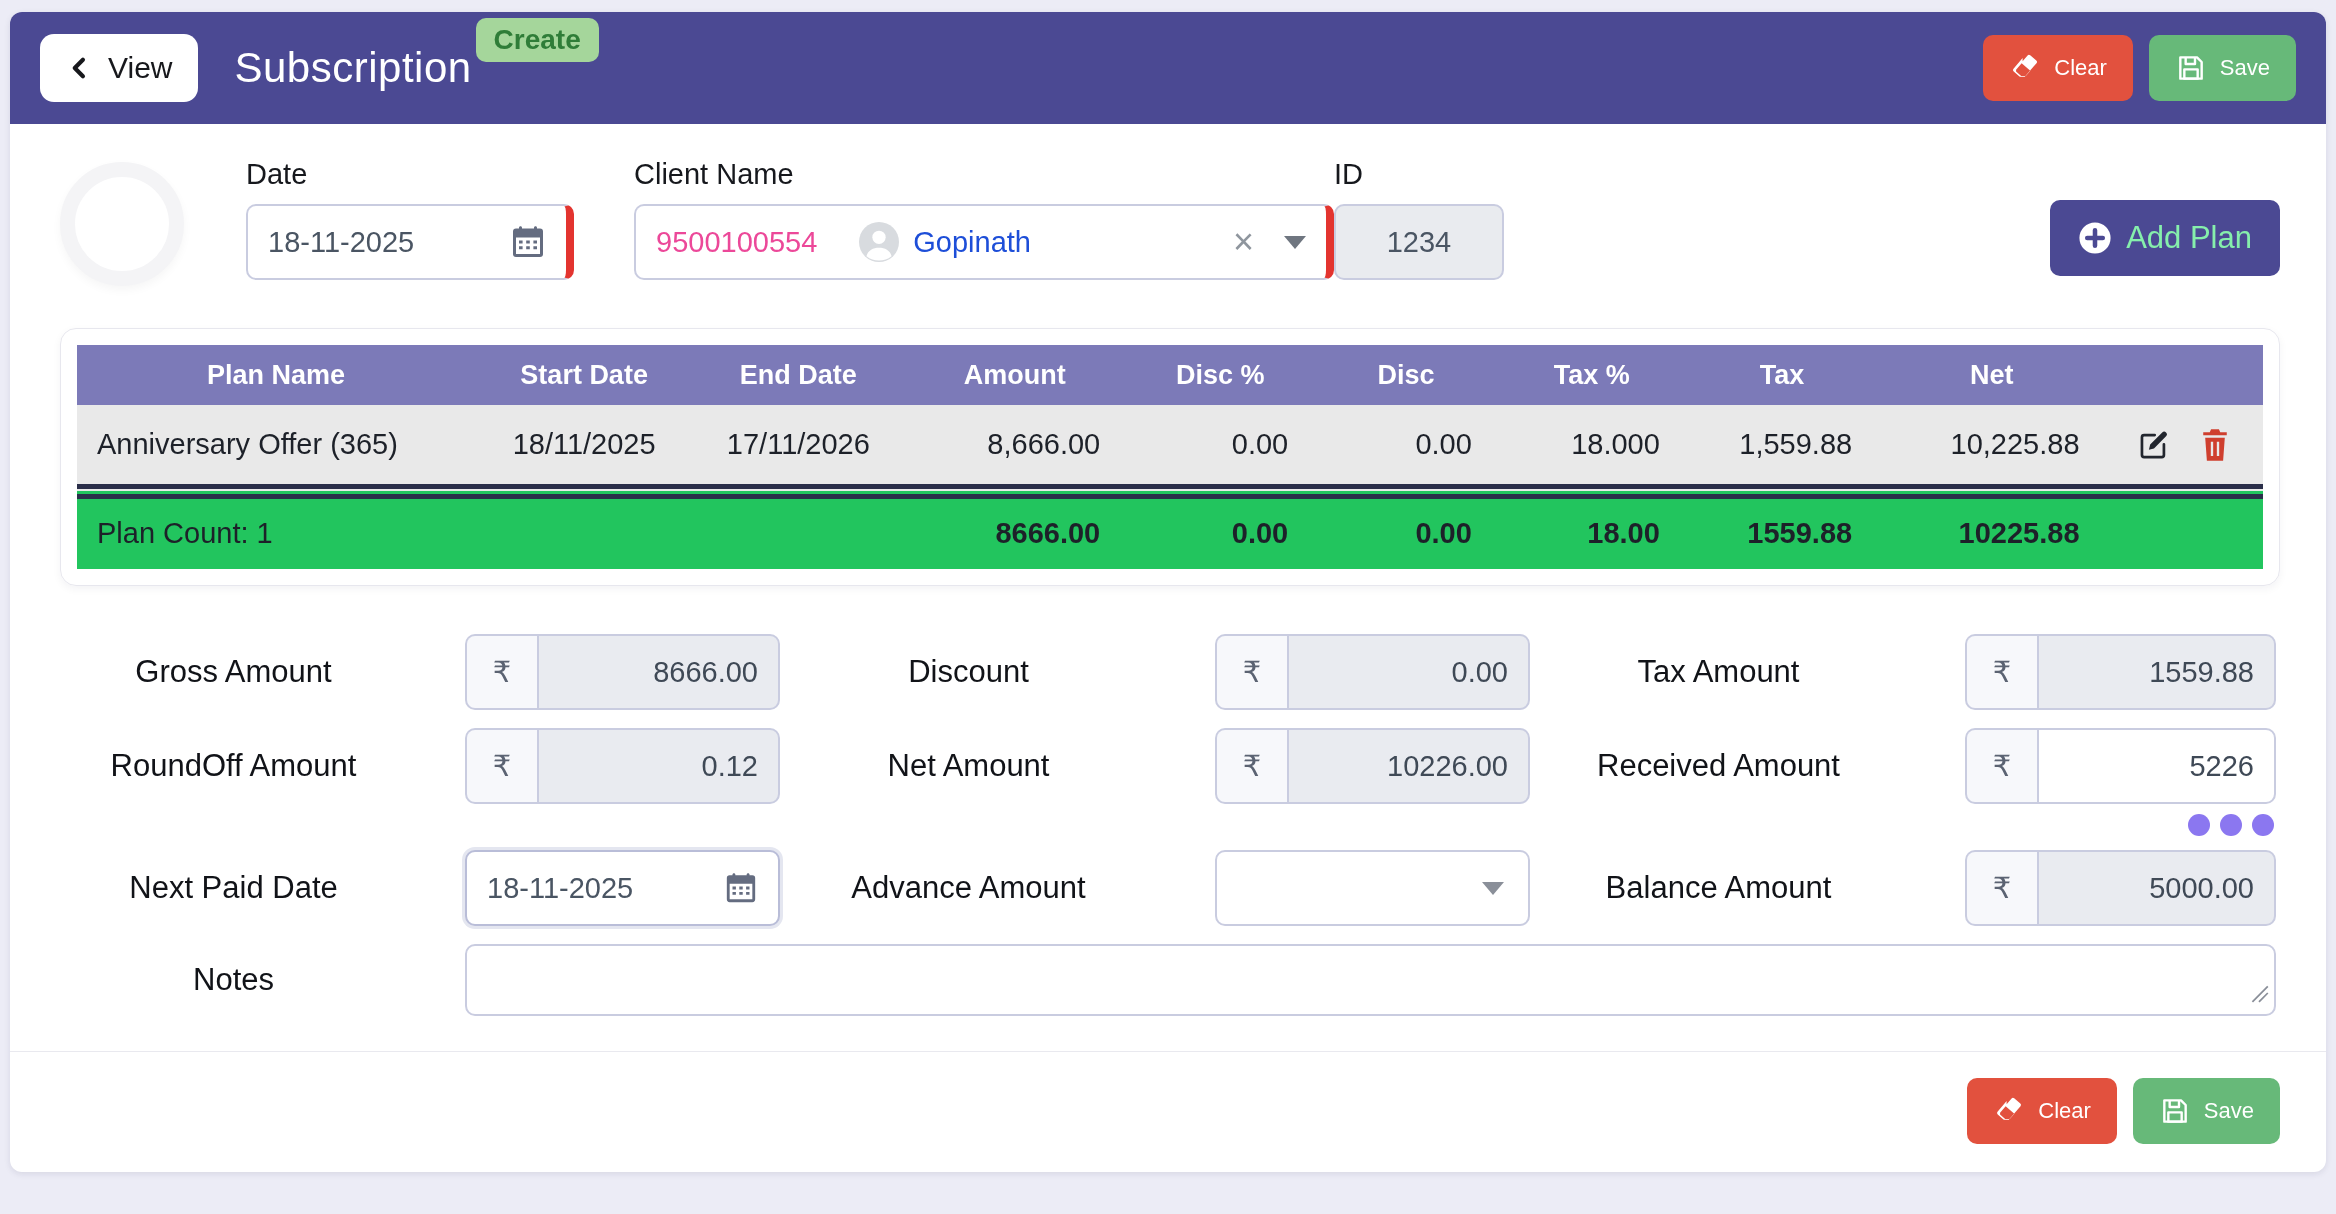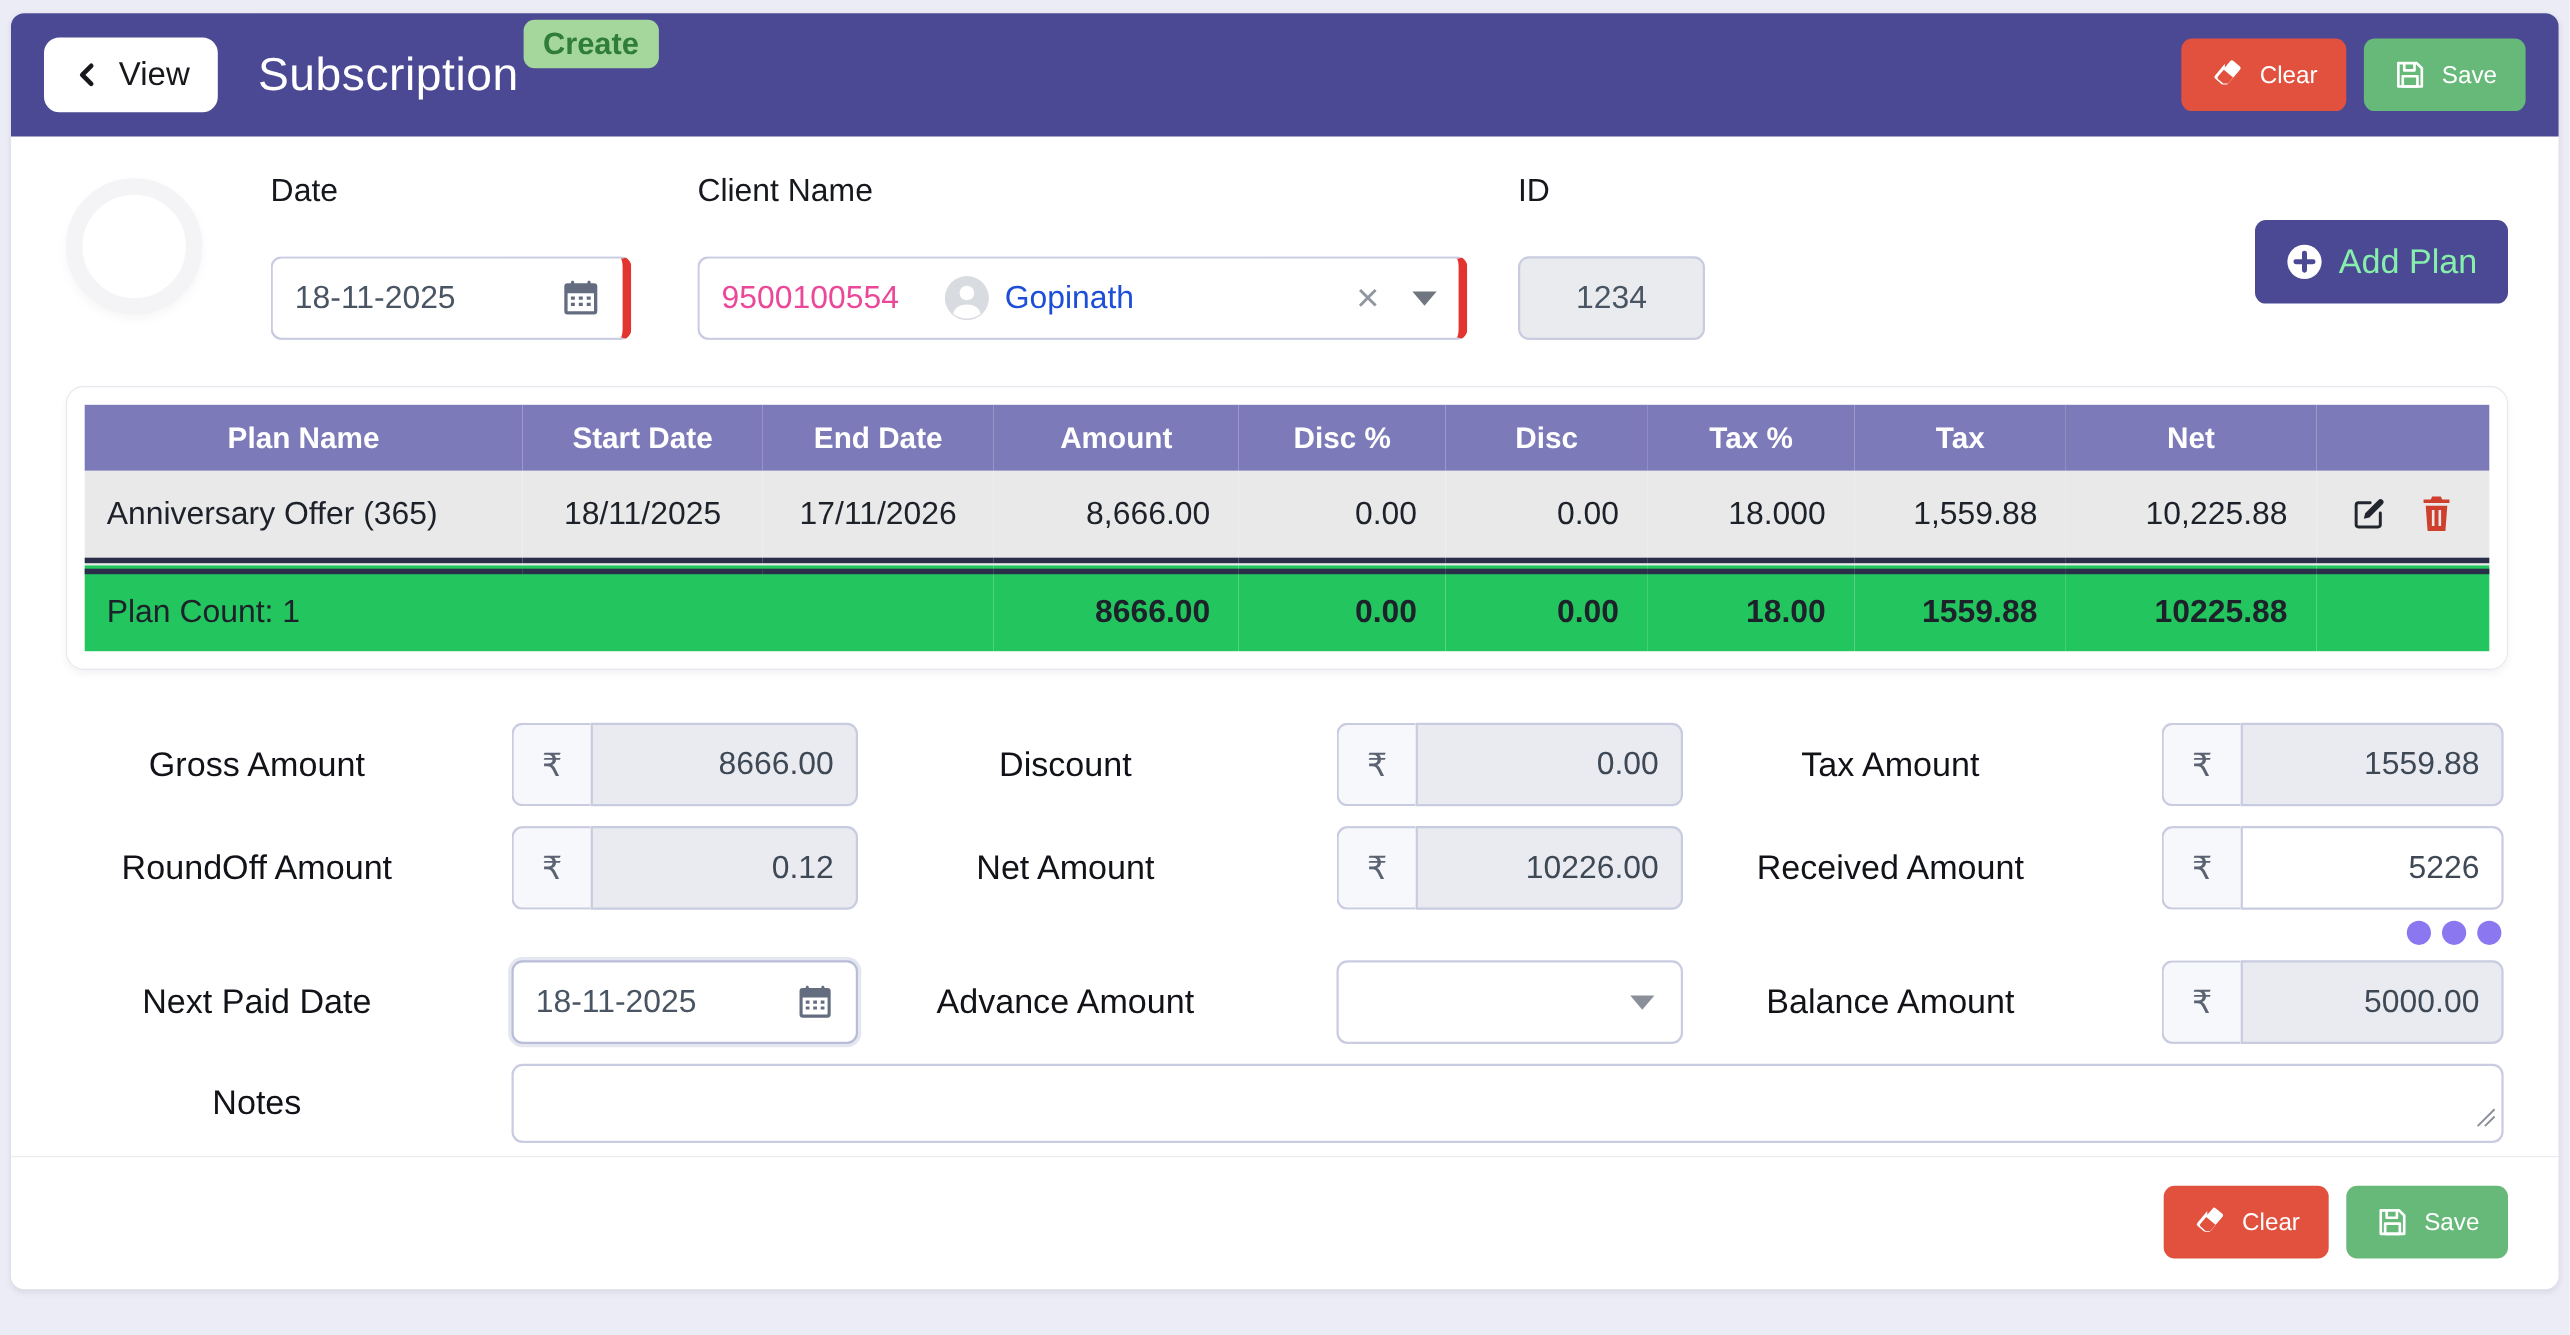--- a/index.html
+++ b/index.html
@@ -79,25 +79,25 @@
   }
   .avatar-ring {
     width: 124px; height: 124px;
     border-radius: 50%;
     background: #fff;
     border: 15px solid #f4f4f6;
     box-shadow: 0 4px 10px rgba(0,0,0,.04);
     margin-top: 4px;
     flex: none;
   }
-  .field-group { display: flex; flex-direction: column; gap: 29px; }
+  .field-group { display: flex; flex-direction: column; }
   .field-label { font-size: 29px; color: #16181d; margin-bottom: 13px; }
   .date-group   { width: 328px; margin-left: 62px; }
   .client-group { width: 700px; margin-left: 60px; }
-  .id-group     { width: 170px; margin-left: 46px; }
+  .id-group     { width: 170px; }
   .input-shell {
     height: 76px;
     border: 2px solid #c9cce0;
     border-radius: 10px;
     background: #fff;
     display: flex;
     align-items: center;
     padding: 0 20px;
     font-size: 29px;
     color: #4a5563;

